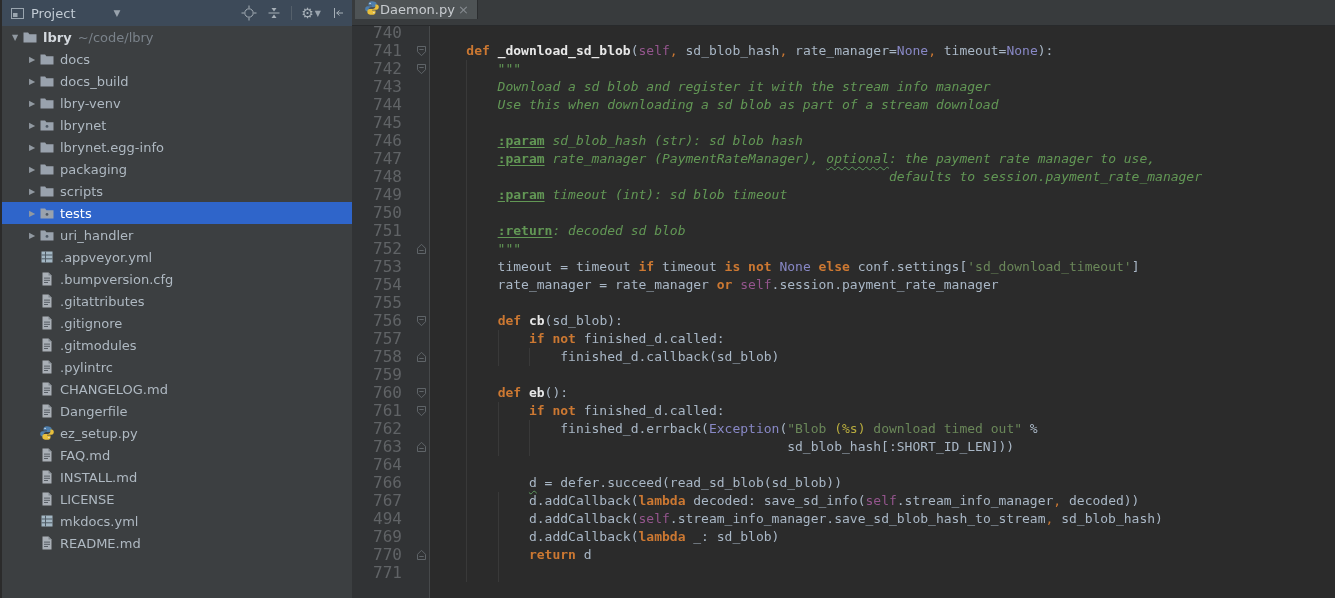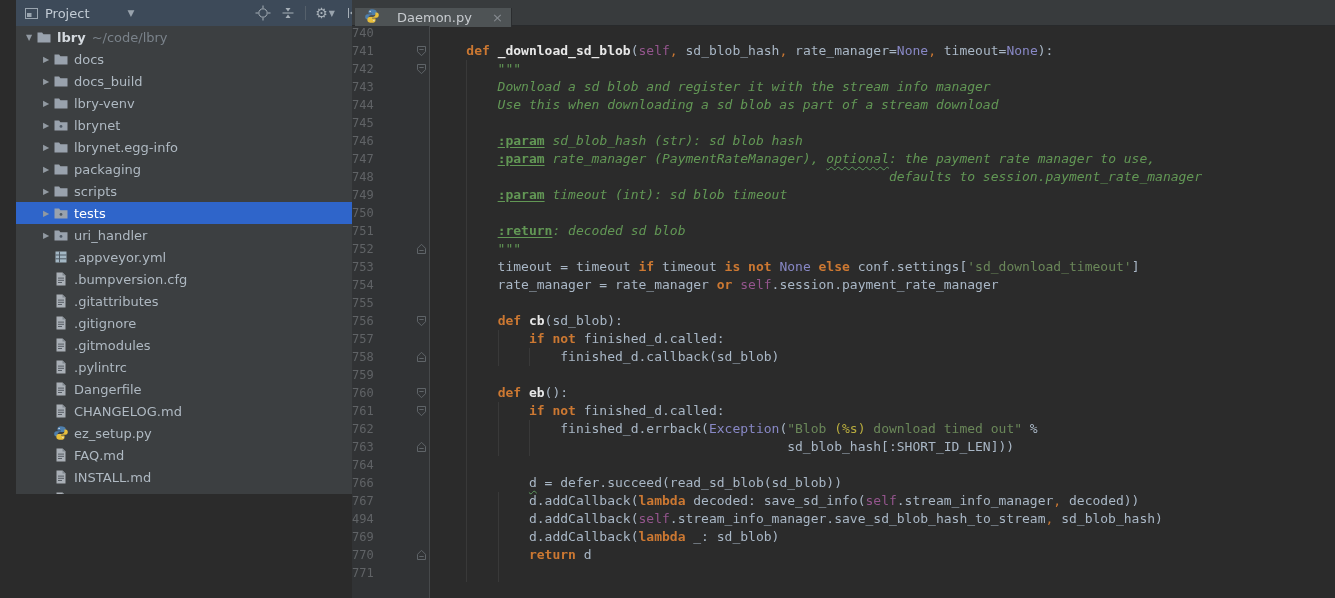--- a/index.html
+++ b/index.html
@@ -8,21 +8,21 @@
     --tabbar-bg:#383B3D; --tab-active-bg:#4E5355;
     --code-plain:#A9B7C6; --code-keyword:#CC7832; --code-funcdef:#E8E8E8;
     --code-self:#94558D; --code-const:#8888C6; --code-string:#6A8759;
     --code-format:#B8AC3E; --code-docstring:#629755; --squiggle:#5E9A5E;
     --tree-text:#AFB9C2; --tree-path:#7A828A; --icon-col:#A6AFB7;
   }
   *{box-sizing:border-box;margin:0;padding:0}
   html,body{width:1335px;height:598px;overflow:hidden;background:#2B2B2B}
   .app{position:relative;width:1335px;height:598px;font-family:"DejaVu Sans","Liberation Sans",sans-serif;font-size:13px;}
   
-  .panel{position:absolute;left:16px;top:0;width:352px;height:494px;background:var(--panel-bg);}
+  .panel{position:absolute;left:2px;top:0;width:352px;height:598px;background:var(--panel-bg);}
   .panel-header{height:26px;background:var(--panel-header-bg);display:flex;align-items:center;padding:0 8px;color:#BFC8D1;}
   .panel-header .ticon{display:inline-flex;margin-right:6px}
   .panel-title{color:#C2CBD4}
   .caret{color:#99A3AD;font-size:9px;margin-left:38px}
   .header-actions{margin-left:auto;display:flex;align-items:center;gap:9px;}
   .header-actions .hicon{display:inline-flex;align-items:center;cursor:default}
   .hsep{width:1px;height:14px;background:#55606B}
   .gear-wrap{display:flex;align-items:center;color:#A7B0B8}
   .gear-glyph{font-size:14px;line-height:14px}
   .gear-caret{font-size:8px;margin-left:1px;color:#99A3AD}
@@ -31,27 +31,27 @@
   .trow .arrow{width:14px;flex:none;text-align:center;font-size:8px;color:#9199A1;}
   .trow .ficon{width:16px;height:16px;flex:none;margin-right:5px;display:inline-flex}
   .trow.lvl1{padding-left:23px}
   .trow.root{padding-left:6px}
   .trow.root .rname{font-weight:bold;color:#D4D9DE}
   .trow.root .rpath{color:var(--tree-path);margin-left:6px}
   .trow.selected{background:var(--selection-blue);color:#FFFFFF}
   
   .editor{position:absolute;left:352px;top:0;right:0;height:598px;background:var(--editor-bg);}
   .tab-bar{height:26px;background:var(--tabbar-bg);border-bottom:1px solid #282A2C;padding-left:3px;display:flex;}
-  .tab{height:19px;margin-top:8px;background:var(--tab-active-bg);display:flex;align-items:center;padding:0 8px 0 9px;gap:17px;color:#C7CBCF;border-right:1px solid #2B2D2F;}
+  .tab{height:19px;margin-top:0;background:var(--tab-active-bg);display:flex;align-items:center;padding:0 8px 0 9px;gap:0;color:#C7CBCF;border-right:1px solid #2B2D2F;}
   .tab .close{color:#868B90;font-size:13px;margin-left:3px;cursor:default}
   .code-area{position:absolute;top:26px;left:0;right:0;bottom:0;overflow:hidden;font-family:"DejaVu Sans Mono","Liberation Mono",monospace;font-size:13px;}
   .gutter-bg{position:absolute;left:0;top:0;bottom:0;width:78px;background:var(--gutter-bg);border-right:1px solid #46494B;}
   .lines{position:relative;margin-top:-2px;}
   .line-row{display:flex;height:18px;line-height:18px;}
-  .num{width:50px;flex:none;text-align:left;color:var(--gutter-num);font-size:12px;}
+  .num{width:50px;flex:none;text-align:right;color:var(--gutter-num);font-size:16px;}
   .foldc{width:28px;flex:none;position:relative;}
   .foldc svg{position:absolute;right:3px;top:3px}
   .codeline{white-space:pre;padding-left:5px;color:var(--code-plain);}
   .guide{position:absolute;width:1px;background:rgba(255,255,255,0.07);font-family:"DejaVu Sans Mono","Liberation Mono",monospace;font-size:13px;}
   
   .t-p{color:var(--code-plain)}
   .t-k{color:var(--code-keyword);font-weight:bold}
   .t-o{color:var(--code-keyword)}
   .t-f{color:var(--code-funcdef);font-weight:bold}
   .t-s{color:var(--code-self)}
@@ -285,34 +285,34 @@
           <span class="arrow"></span>
           <span class="ficon">
             <svg width="16" height="16" viewBox="0 0 16 16">
               <path d="M3.5 1.5h6l3 3v10h-9z" fill="#A9AFB6"></path>
               <path d="M9.5 1.5v3h3z" fill="#7E858C"></path>
               <rect x="5" y="6.6" width="6" height="1" fill="#565C63"></rect>
               <rect x="5" y="8.8" width="6" height="1" fill="#565C63"></rect>
               <rect x="5" y="11" width="4" height="1" fill="#565C63"></rect>
             </svg>
           </span>
+          <span class="lbl">CHANGELOG.md</span>
+        </div>
+        <div class="trow lvl1">
+          <span class="arrow"></span>
+          <span class="ficon">
+            <svg width="16" height="16" viewBox="0 0 16 16">
+              <path d="M3.5 1.5h6l3 3v10h-9z" fill="#A9AFB6"></path>
+              <path d="M9.5 1.5v3h3z" fill="#7E858C"></path>
+              <rect x="5" y="6.6" width="6" height="1" fill="#565C63"></rect>
+              <rect x="5" y="8.8" width="6" height="1" fill="#565C63"></rect>
+              <rect x="5" y="11" width="4" height="1" fill="#565C63"></rect>
+            </svg>
+          </span>
           <span class="lbl">Dangerfile</span>
-        </div>
-        <div class="trow lvl1">
-          <span class="arrow"></span>
-          <span class="ficon">
-            <svg width="16" height="16" viewBox="0 0 16 16">
-              <path d="M3.5 1.5h6l3 3v10h-9z" fill="#A9AFB6"></path>
-              <path d="M9.5 1.5v3h3z" fill="#7E858C"></path>
-              <rect x="5" y="6.6" width="6" height="1" fill="#565C63"></rect>
-              <rect x="5" y="8.8" width="6" height="1" fill="#565C63"></rect>
-              <rect x="5" y="11" width="4" height="1" fill="#565C63"></rect>
-            </svg>
-          </span>
-          <span class="lbl">CHANGELOG.md</span>
         </div>
         <div class="trow lvl1">
           <span class="arrow"></span>
           <span class="ficon">
             <svg width="16" height="16" viewBox="0 0 16 16">
               <path d="M7.9 1.2c-2.1 0-3.4.9-3.4 2.4v2h3.4v.6H3.6C2.1 6.2 1.2 7.3 1.2 8.9c0 1.4.8 2.5 2.2 2.5h1.2V9.5c0-1.4 1.2-2.5 2.6-2.5h3.3c1.2 0 2.1-1 2.1-2.2V3.6c0-1.5-1.9-2.4-4.7-2.4z" fill="#4E7FAD"></path>
               <path d="M8.1 14.8c2.1 0 3.4-.9 3.4-2.4v-2H8.1v-.6h4.3c1.5 0 2.4-1.1 2.4-2.7 0-1.4-.8-2.5-2.2-2.5h-1.2v1.9c0 1.4-1.2 2.5-2.6 2.5H5.5c-1.2 0-2.1 1-2.1 2.2v1.2c0 1.5 1.9 2.4 4.7 2.4z" fill="#E8BF3C"></path>
               <circle cx="6.1" cy="3.4" r=".7" fill="#E6EBF0"></circle>
               <circle cx="9.9" cy="12.6" r=".7" fill="#E6EBF0"></circle>
             </svg>

